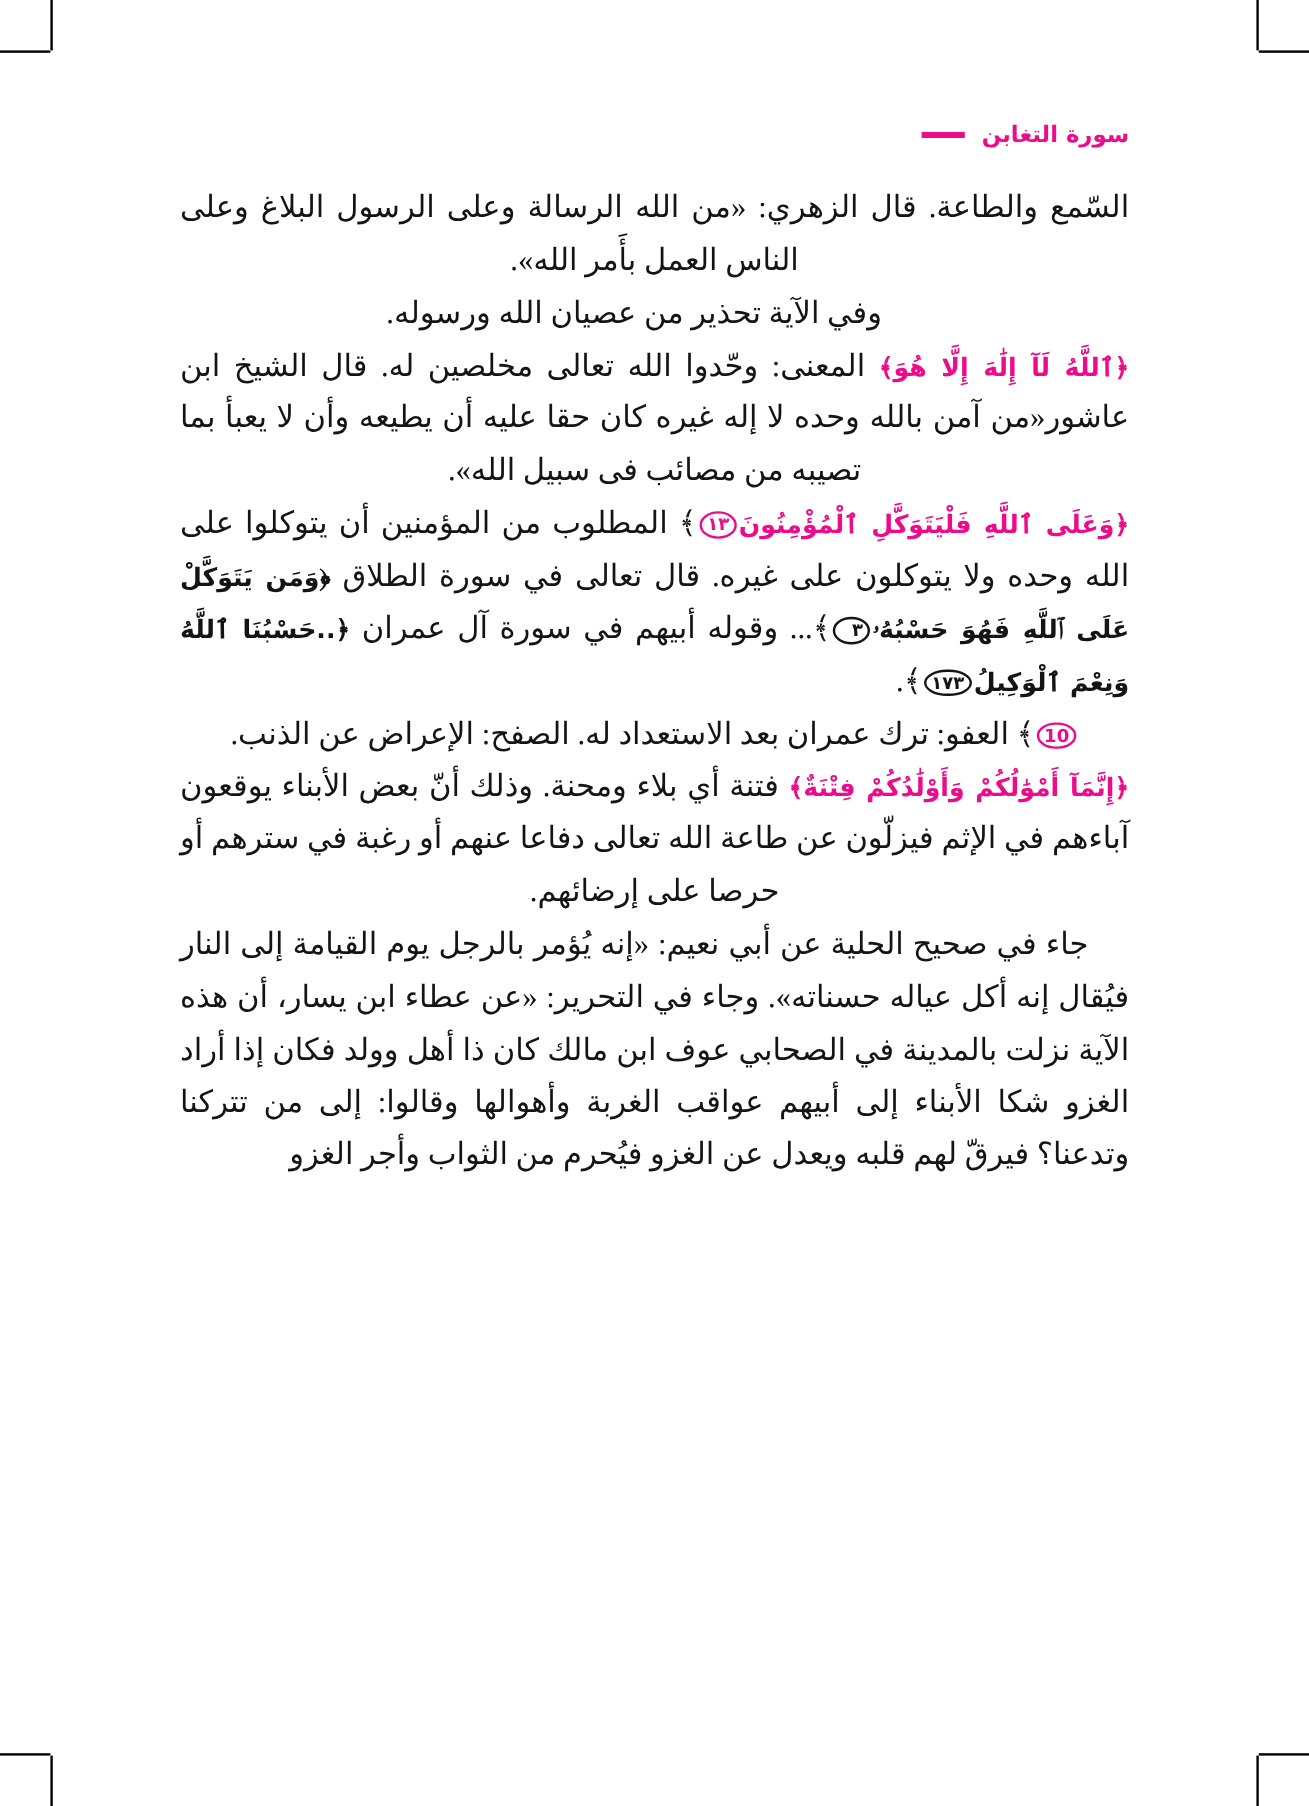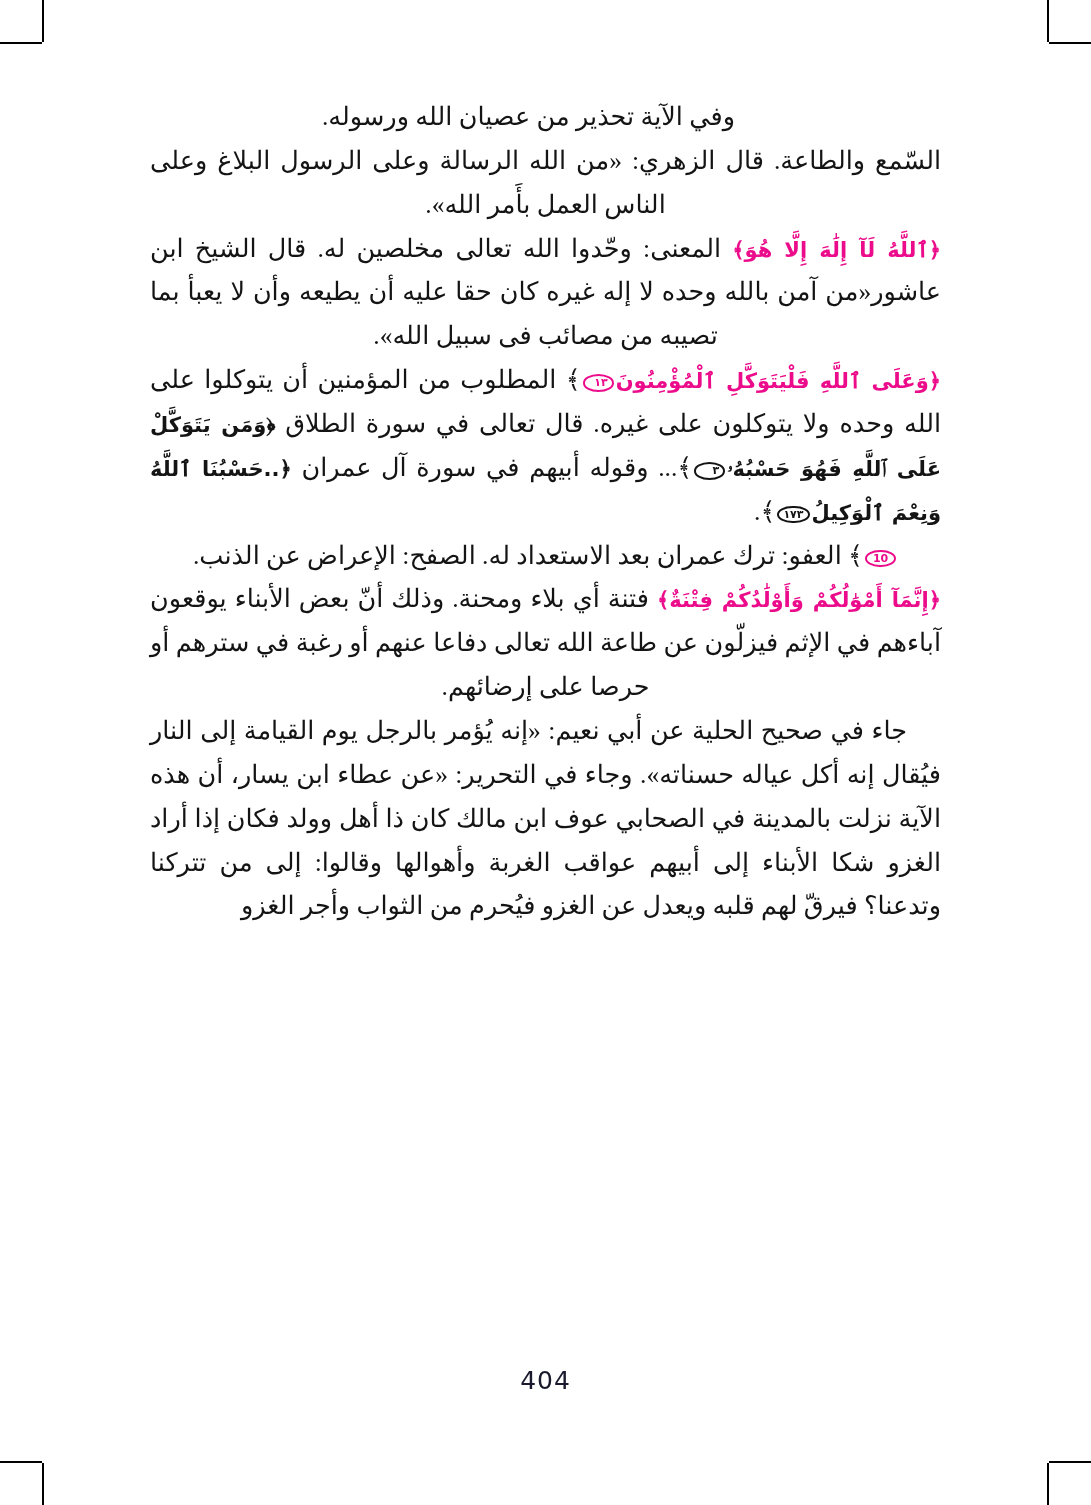--- a/index.html
+++ b/index.html
@@ -95,21 +95,21 @@
     font-family: "DejaVu Sans", "Liberation Sans", sans-serif;
     font-size: 21px;
     letter-spacing: -0.5px;
   }
   .quran.black {
     color: #141414;
   }
   .ayah-mark {
     display: inline-block;
     font-family: "DejaVu Sans", sans-serif;
-    font-size: 11px;
+    font-size: 15px;
     font-weight: 700;
     color: #EC0C8B;
     border: 2px solid #EC0C8B;
     border-radius: 50%;
     padding: 0 4px;
     min-width: 19px;
     text-align: center;
     line-height: 1.25;
     vertical-align: 2px;
     margin: 0 2px;
@@ -145,29 +145,33 @@
 <div class="crop v crop-tl-v"></div>
 <div class="crop h crop-tr-h"></div>
 <div class="crop v crop-tr-v"></div>
 <div class="crop h crop-bl-h"></div>
 <div class="crop v crop-bl-v"></div>
 <div class="crop h crop-br-h"></div>
 <div class="crop v crop-br-v"></div>
 
 <div class="page">
 
+  <div class="running-head">
+    <span class="running-head-title">سورة التغابن</span>
+    <span class="running-head-rule"></span>
+  </div>
 
   <div class="body-text">
+
+    <p class="para center-last">
+      <span>السّمع والطاعة. قال الزهري: «من الله الرسالة وعلى الرسول البلاغ وعلى الناس العمل بأَمر الله».</span>
+    </p>
 
     <p class="para indent center-last">
       <span>وفي الآية تحذير من عصيان الله ورسوله.</span>
-    </p>
-
-    <p class="para center-last">
-      <span>السّمع والطاعة. قال الزهري: «من الله الرسالة وعلى الرسول البلاغ وعلى الناس العمل بأَمر الله».</span>
     </p>
 
     <p class="para center-last">
       <span class="quran">﴿ٱللَّهُ لَآ إِلَٰهَ إِلَّا هُوَ﴾</span>
       <span>المعنى: وحّدوا الله تعالى مخلصين له. قال الشيخ ابن عاشور«من آمن بالله وحده لا إله غيره كان حقا عليه أن يطيعه وأن لا يعبأ بما تصيبه من مصائب فى سبيل الله».</span>
     </p>
 
     <p class="para">
       <span class="quran">﴿وَعَلَى ٱللَّهِ فَلْيَتَوَكَّلِ ٱلْمُؤْمِنُونَ</span><span class="ayah-mark">١٣</span><span>﴾ المطلوب من المؤمنين أن يتوكلوا على الله وحده ولا يتوكلون على غيره. قال تعالى في سورة الطلاق</span>
       <span class="quran black">﴿وَمَن يَتَوَكَّلْ عَلَى ٱللَّهِ فَهُوَ حَسْبُهُۥ</span><span class="ayah-mark black">٣</span><span>﴾... وقوله أبيهم في سورة آل عمران</span>
@@ -184,15 +188,14 @@
       <span class="quran">﴿إِنَّمَآ أَمْوَٰلُكُمْ وَأَوْلَٰدُكُمْ فِتْنَةٌ﴾</span>
       <span>فتنة أي بلاء ومحنة. وذلك أنّ بعض الأبناء يوقعون آباءهم في الإثم فيزلّون عن طاعة الله تعالى دفاعا عنهم أو رغبة في سترهم أو حرصا على إرضائهم.</span>
     </p>
 
     <p class="para indent">
       <span>جاء في صحيح الحلية عن أبي نعيم: «إنه يُؤمر بالرجل يوم القيامة إلى النار فيُقال إنه أكل عياله حسناته». وجاء في التحرير: «عن عطاء ابن يسار، أن هذه الآية نزلت بالمدينة في الصحابي عوف ابن مالك كان ذا أهل وولد فكان إذا أراد الغزو شكا الأبناء إلى أبيهم عواقب الغربة وأهوالها وقالوا: إلى من تتركنا وتدعنا؟ فيرقّ لهم قلبه ويعدل عن الغزو فيُحرم من الثواب وأجر الغزو</span>
     </p>
 
   </div>
 
-  <div class="folio">404</div>
 
 </div>
 
 </body></html>

